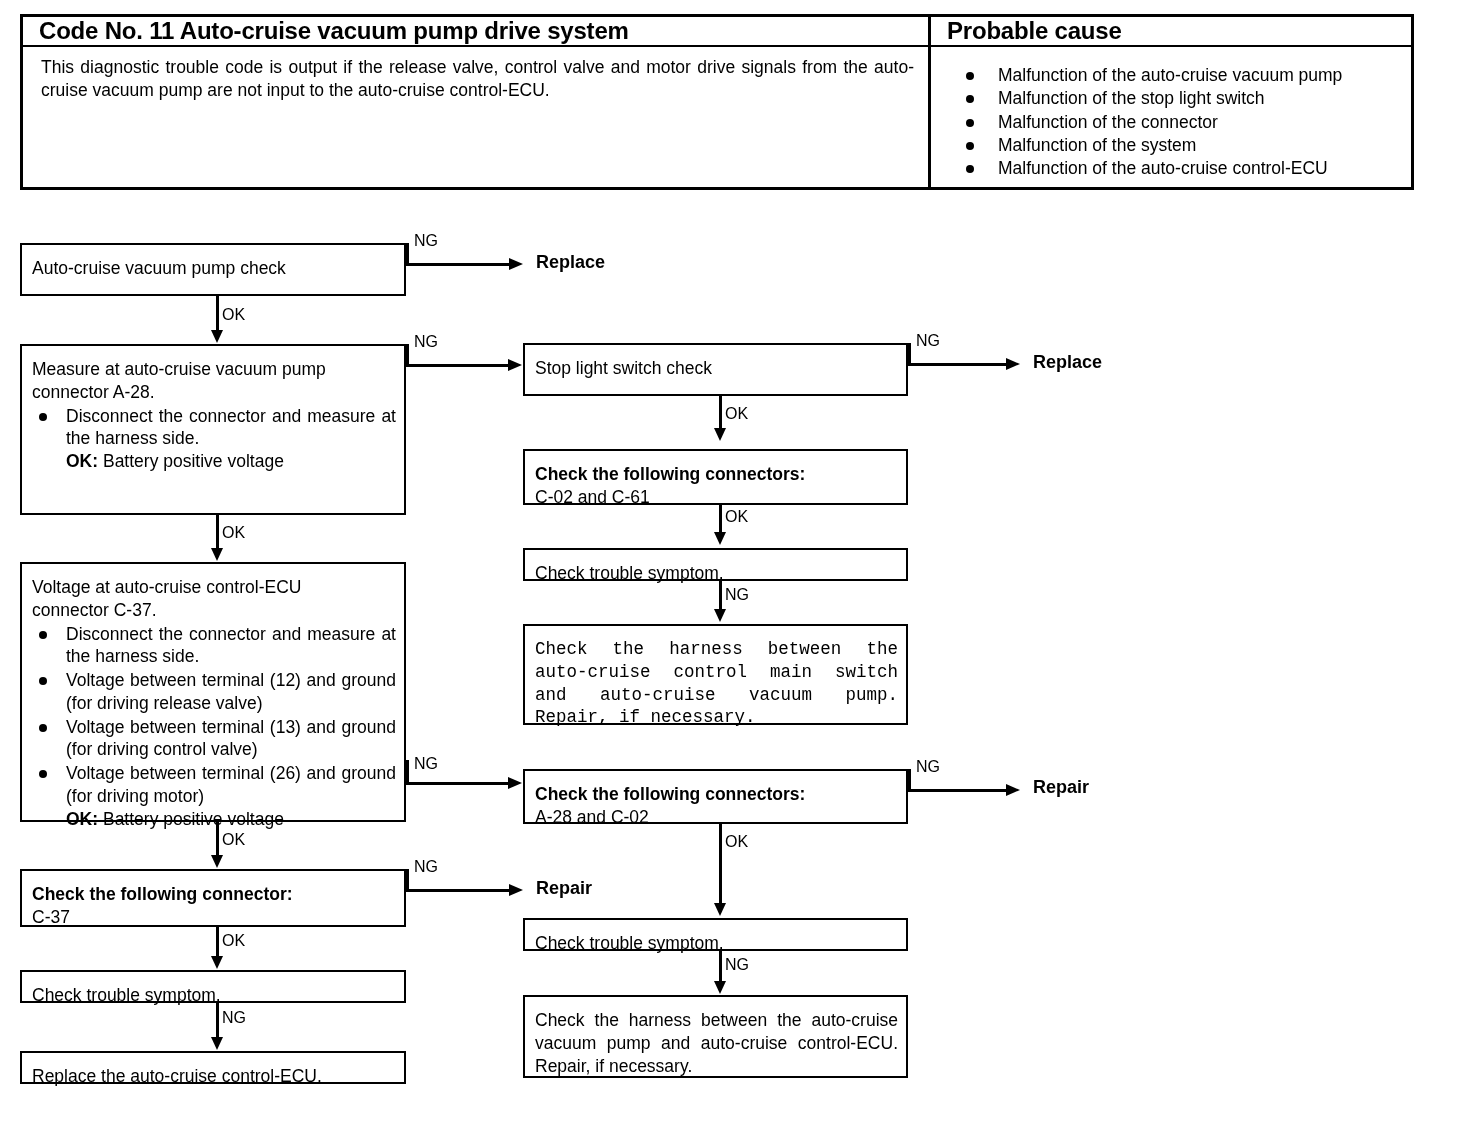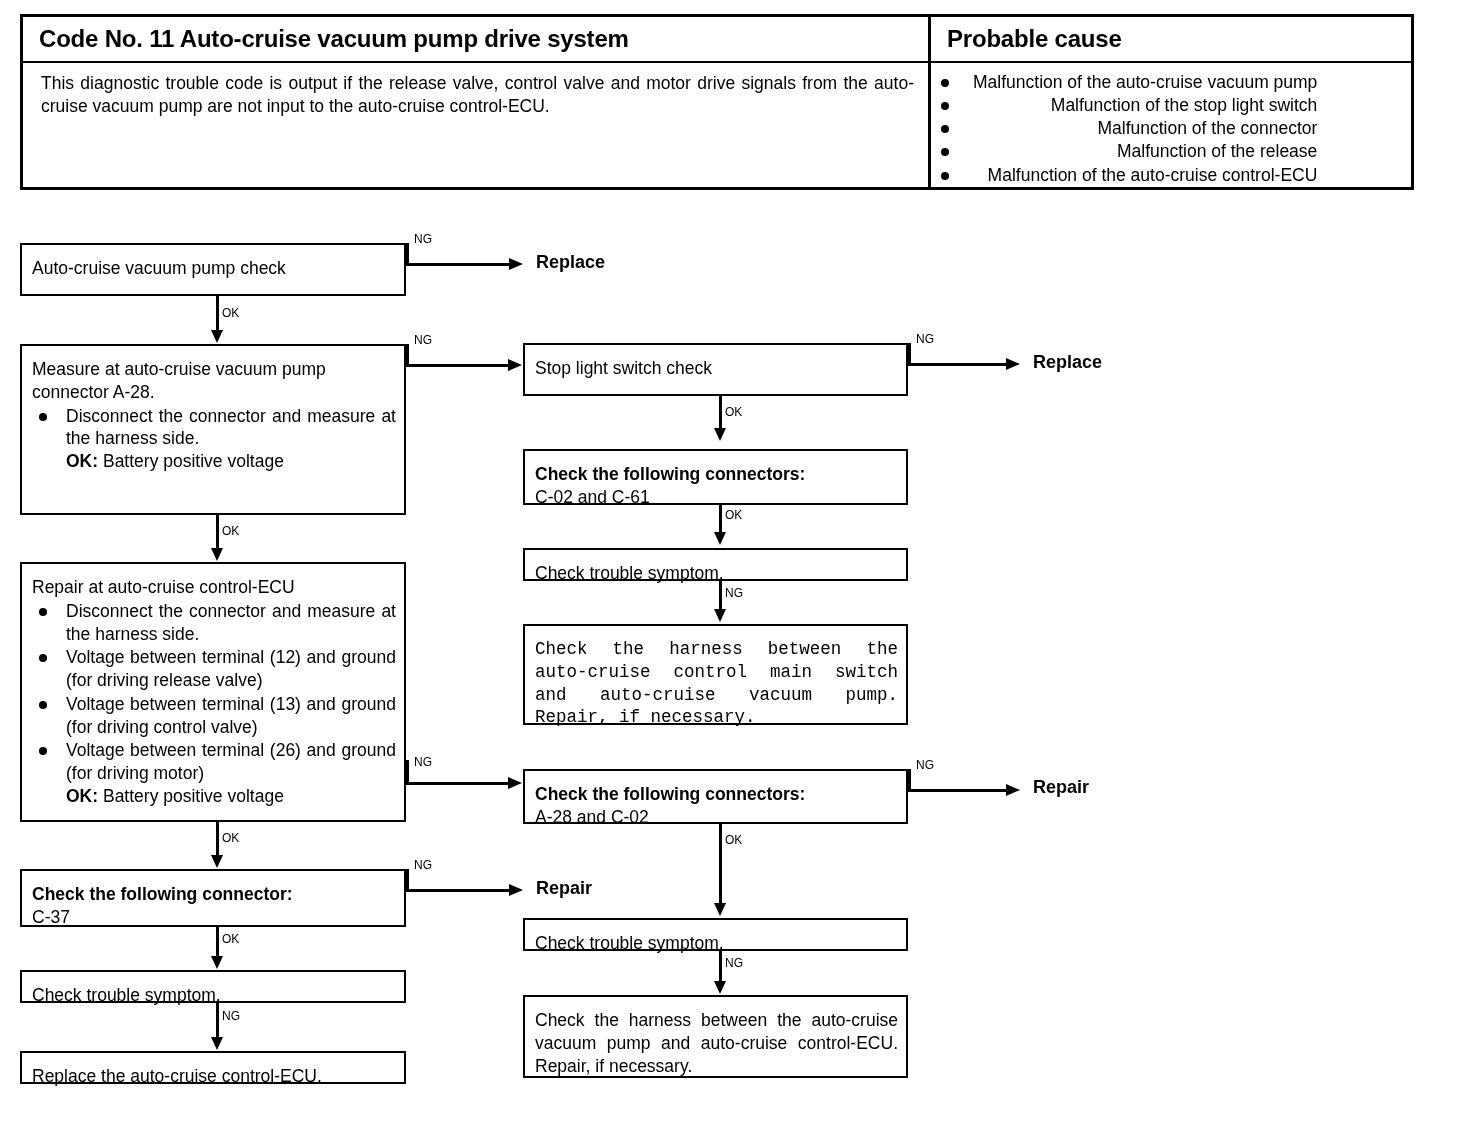--- a/index.html
+++ b/index.html
@@ -62,24 +62,23 @@
   }
   .hdr-desc {
     font-size: 17.5px;
     line-height: 1.32;
     padding: 9px 14px 0 18px;
     text-align: justify;
     align-self: flex-start;
   }
   ul.cause-list {
     list-style: none;
-    margin: 0;
-    padding: 8px 0 0 6px;
+    margin: 9px;
+    padding: 8px 0 0 22px;
     align-self: flex-start;
-    text-align: right;
   }
   ul.cause-list li {
     position: relative;
     font-size: 17.5px;
     line-height: 1.33;
     padding-left: 36px;
     white-space: nowrap;
   }
   ul.cause-list li::before {
     content: "";
@@ -147,21 +146,21 @@
   .term {
     position: absolute;
     font-size: 18px;
     font-weight: bold;
     white-space: nowrap;
   }
 
   
   .elabel {
     position: absolute;
-    font-size: 12px;
+    font-size: 16px;
     white-space: nowrap;
   }
 
   
   .vline {
     position: absolute;
     width: 2.5px;
     background: #000;
   }
   .hline {
@@ -205,21 +204,21 @@
         <div class="hdr-desc">
           <span>This diagnostic trouble code is output if the release valve, control valve and motor drive signals</span>
           <span>from the auto-cruise vacuum pump are not input to the auto-cruise control-ECU.</span>
         </div>
       </div>
       <div class="hdr-cell-right">
         <ul class="cause-list">
           <li>Malfunction of the auto-cruise vacuum pump</li>
           <li>Malfunction of the stop light switch</li>
           <li>Malfunction of the connector</li>
-          <li>Malfunction of the release</li>
+          <li>Malfunction of the system</li>
           <li>Malfunction of the auto-cruise control-ECU</li>
         </ul>
       </div>
     </div>
   </div>
 
   <div class="fbox" style="left:20px; top:243px; width:386px; height:53px;">
     <div class="ttl">Auto-cruise vacuum pump check</div>
   </div>
 
@@ -229,21 +228,22 @@
     <ul class="blist">
       <li>Disconnect the connector and measure at the harness side.</li>
     </ul>
     <div class="okrow">
       <span>OK:</span>
       <span class="norm">Battery positive voltage</span>
     </div>
   </div>
 
   <div class="fbox" style="left:20px; top:562px; width:386px; height:260px;">
-    <div class="ttl">Repair at auto-cruise control-ECU</div>
+    <div class="ttl">Voltage at auto-cruise control-ECU</div>
+    <div class="sub">connector C-37.</div>
     <ul class="blist">
       <li>Disconnect the connector and measure at the harness side.</li>
       <li>Voltage between terminal (12) and ground (for driving release valve)</li>
       <li>Voltage between terminal (13) and ground (for driving control valve)</li>
       <li>Voltage between terminal (26) and ground (for driving motor)</li>
     </ul>
     <div class="okrow">
       <span>OK:</span>
       <span class="norm">Battery positive voltage</span>
     </div>

